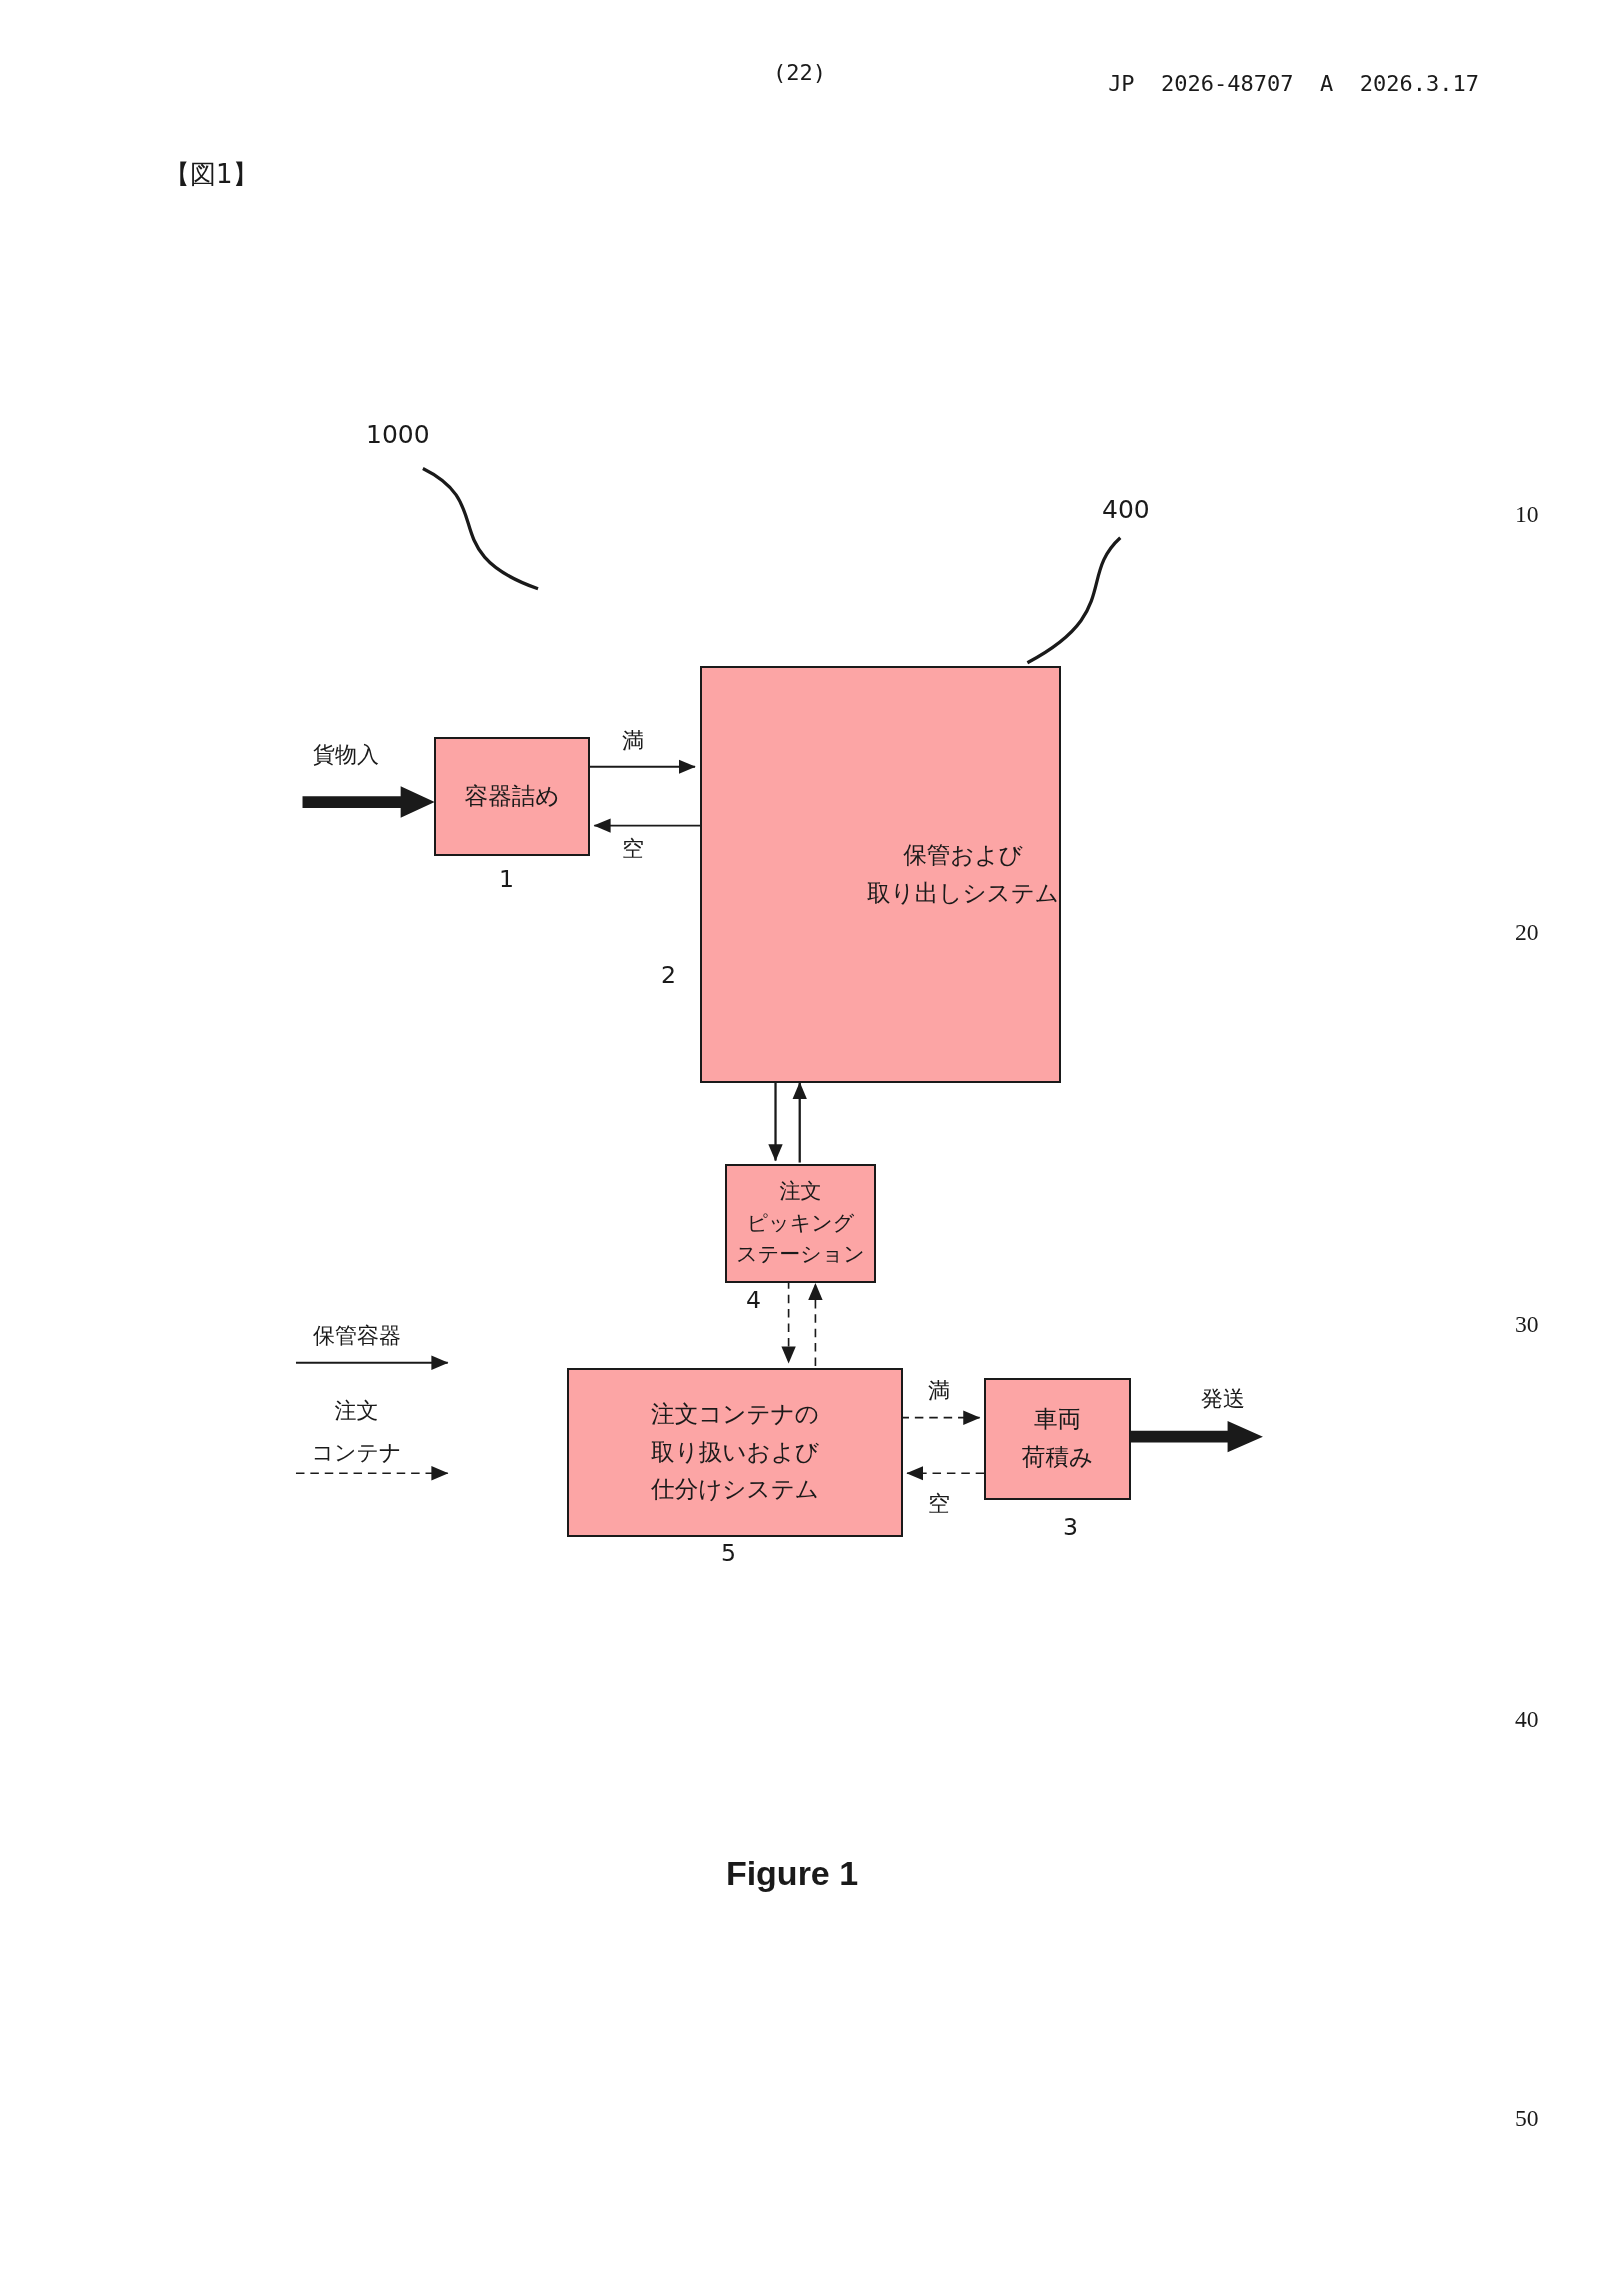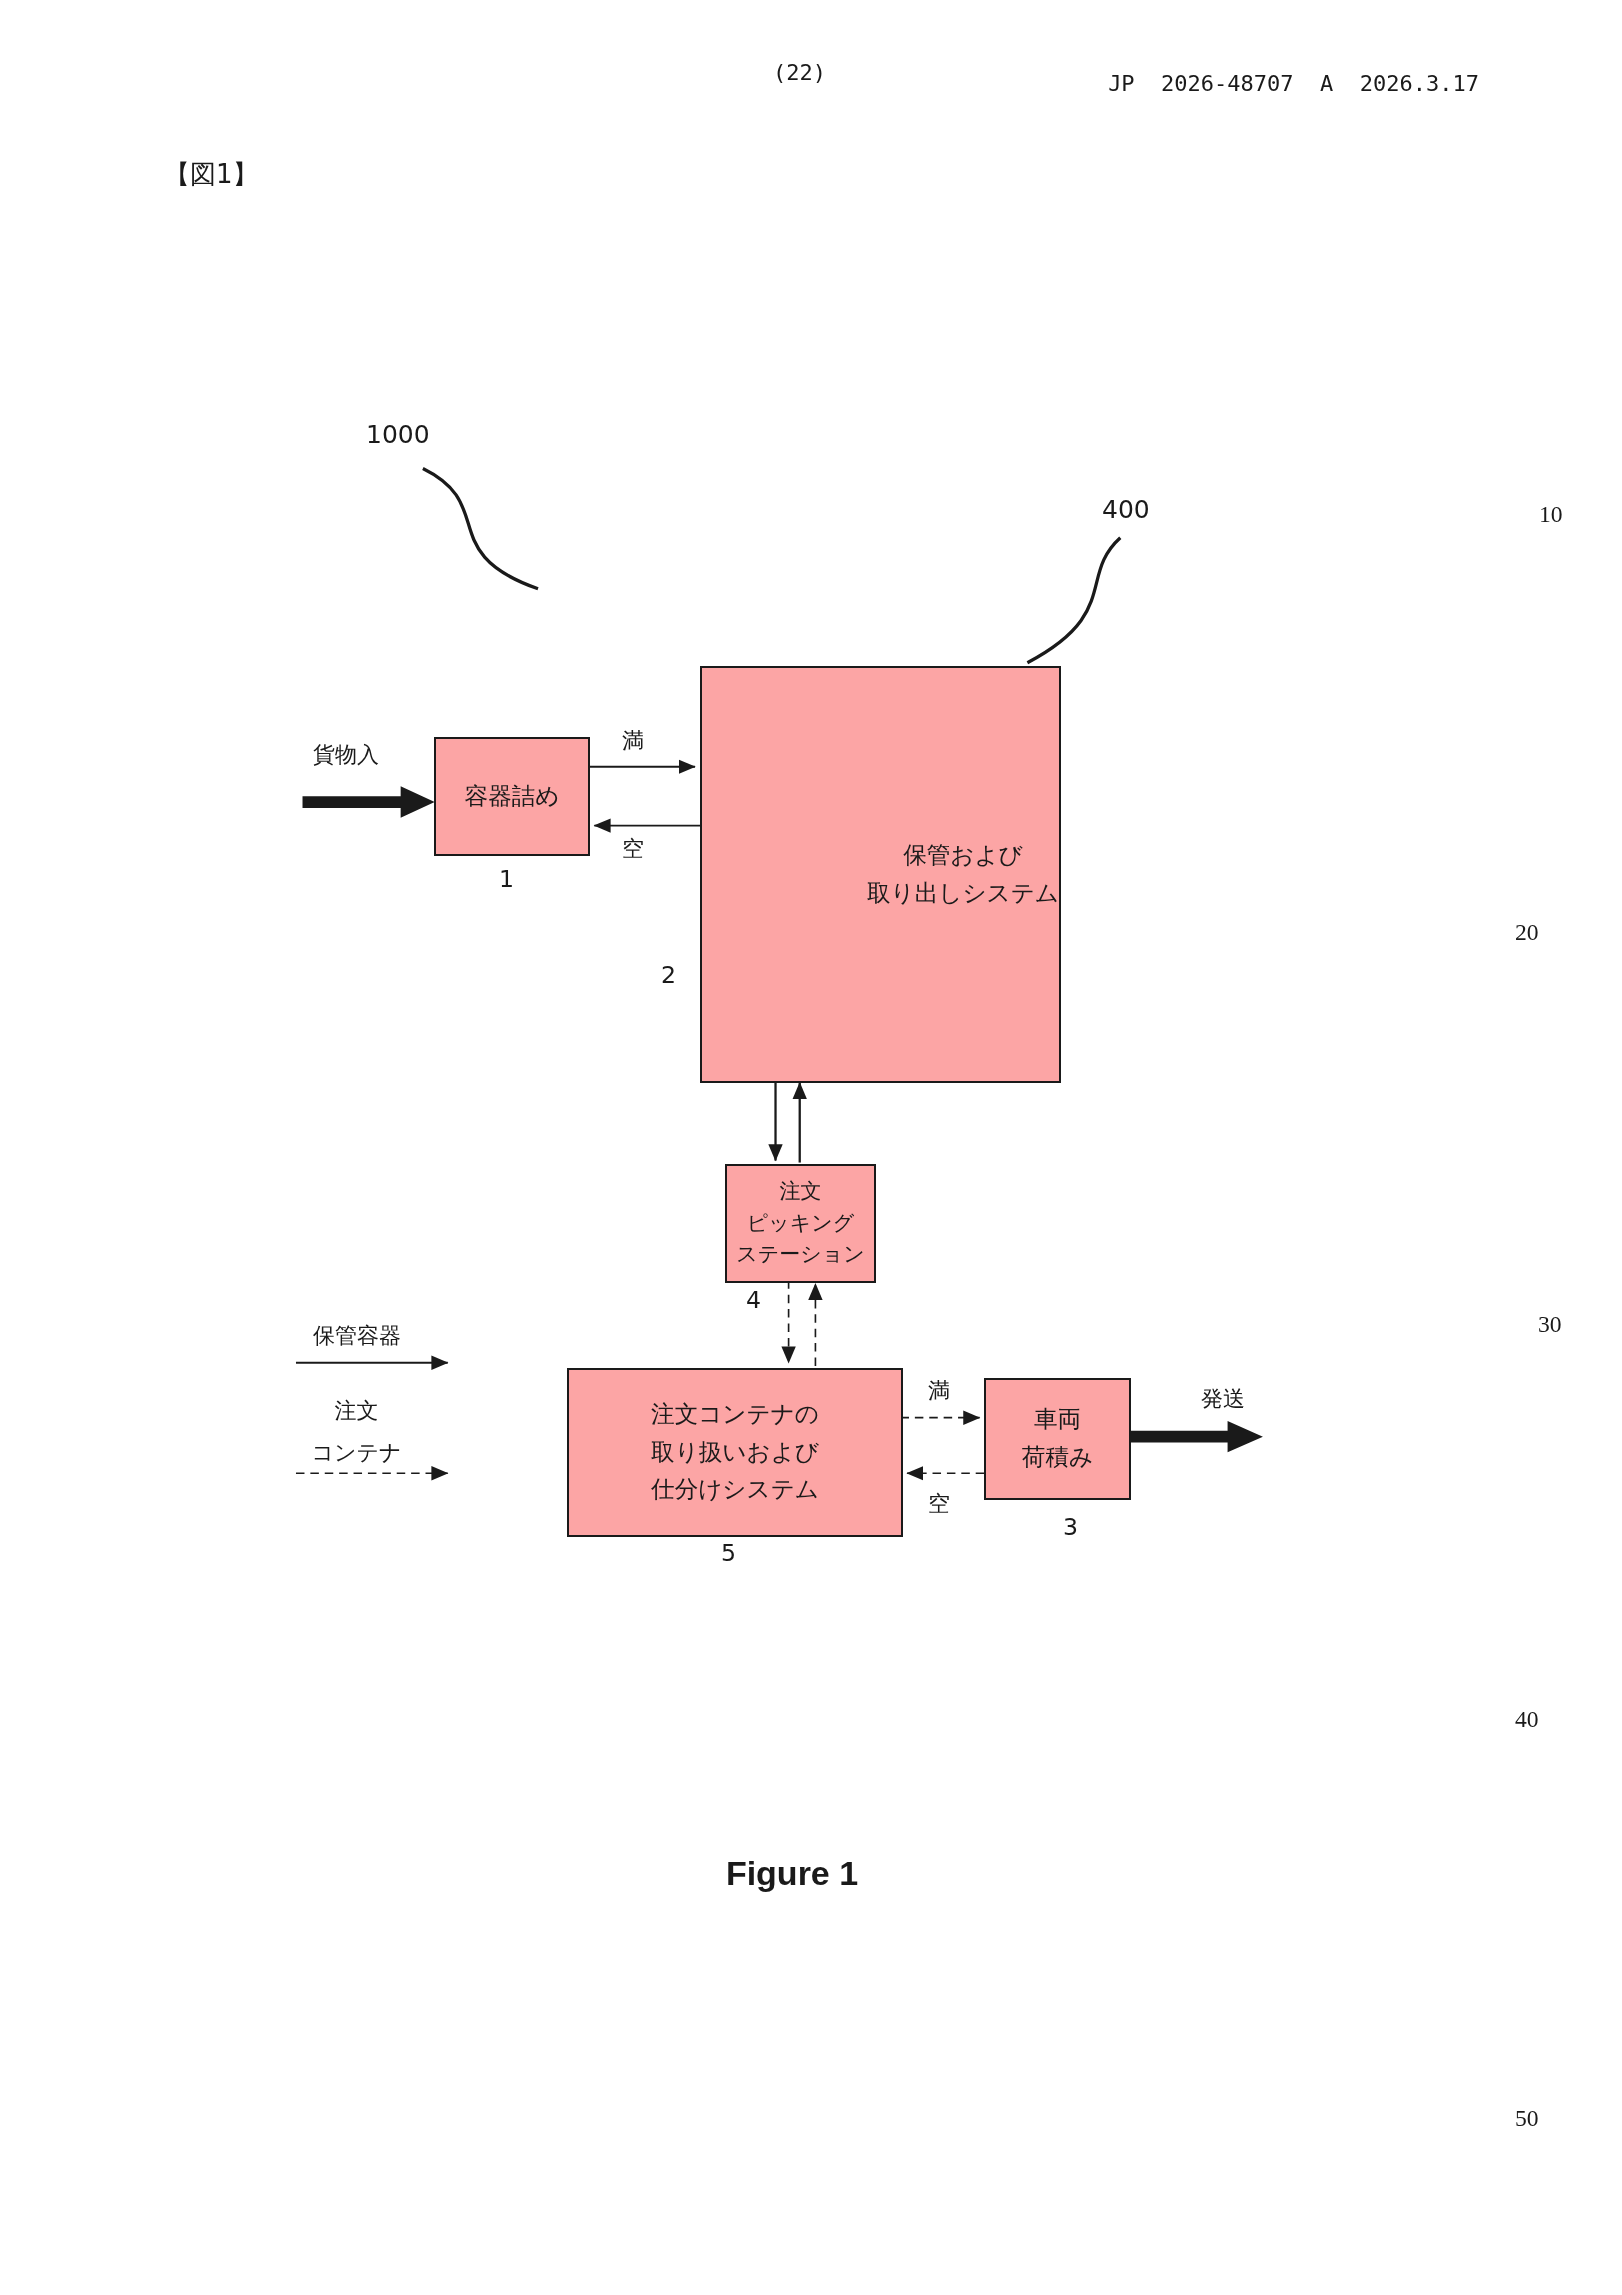--- a/index.html
+++ b/index.html
@@ -19,21 +19,21 @@
   #hdr-pageno{left:773px;top:60px;font-size:22px;}
   #hdr-pub{left:1073px;top:71px;width:406px;font-size:22px;text-align:right;}
   #fig-tag{left:164px;top:157px;font-size:26px;}
 
   
   #ref-1000{left:366px;top:420px;font-size:25px;}
   #ref-400{left:1102px;top:495px;font-size:25px;}
 
   
   .mline{position:absolute;left:1515px;font-size:23.6px;}
-  #ml-0{top:501px;margin-left:24px;} #ml-1{top:919px;} #ml-2{top:1311px;margin-left:23px;} #ml-3{top:1706px;} #ml-4{top:2105px;}
+  #ml-0{top:501px;} #ml-1{top:919px;} #ml-2{top:1311px;} #ml-3{top:1706px;} #ml-4{top:2105px;}
 
   
   #box-packing {left:434px; top:737px;width:152px;height:115px;}
   #box-storage {left:700px;top:666px;width:357px;height:413px;justify-content:flex-end;}
   #box-picking {left:725px;top:1164px;width:147px;height:115px;font-size:21px;line-height:1.5;}
   #box-handling{left:567px; top:1368px;width:332px;height:165px;}
   #box-loading {left:984px;top:1378px;width:143px;height:118px;}
 
   
   #num-1{left:499px; top:865px;}

